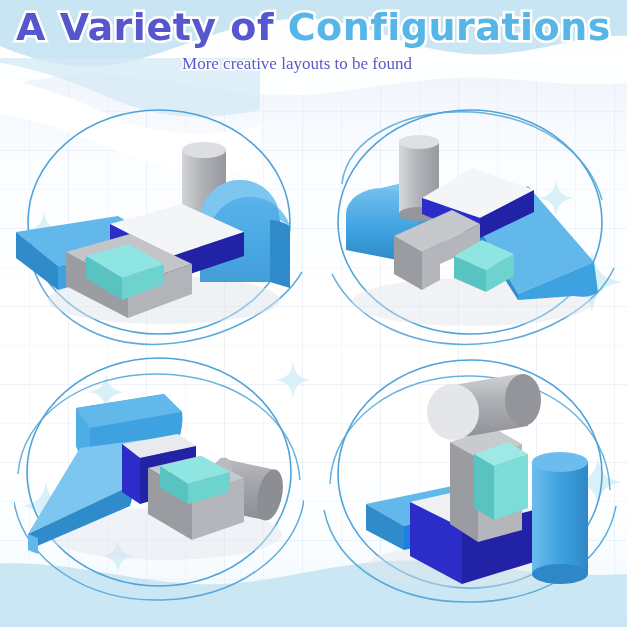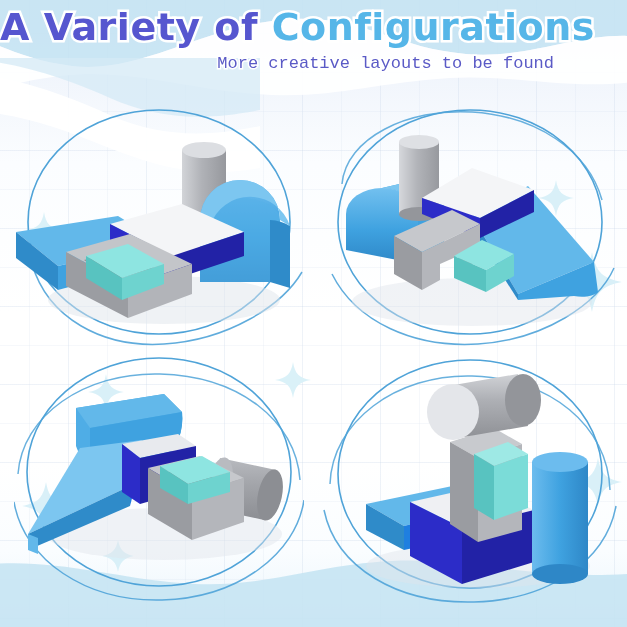--- a/index.html
+++ b/index.html
@@ -19,35 +19,35 @@
       linear-gradient(to bottom,rgba(200,214,232,.30) 1.4px,transparent 1.4px);
     background-size:78px 78px;background-position:-10px -6px;}
   .bg-grid.soft{opacity:.55;background-size:78px 78px;background-position:29px 33px;}
   .wave-top{position:absolute;left:-20px;top:-18px;width:680px;height:120px;}
   .wave-bottom{position:absolute;left:-20px;bottom:-6px;width:680px;height:120px;}
   .wave-left{position:absolute;left:-40px;top:58px;width:300px;height:130px;}
 
   .sparkles{position:absolute;inset:0;pointer-events:none;}
 
   
-  .header{position:absolute;left:0;top:8px;width:554px;text-align:right;z-index:6;}
+  .header{position:absolute;left:16px;top:8px;width:554px;text-align:center;z-index:6;}
   .title{
     font-size:38px;font-weight:bold;letter-spacing:.5px;line-height:1.05;
     font-family:"DejaVu Sans", sans-serif;
     margin:0;padding:0;white-space:nowrap;
   }
   .title span{
     -webkit-text-stroke:5px #ffffff;paint-order:stroke fill;
     text-shadow:0 0 1px #fff;
   }
   .t-a{color:#5656cf;}
   .t-b{color:#56b6e8;}
   .subtitle{
     margin:6px 0 0 8px;font-size:17px;color:#5a5ac6;
-    font-family:Liberation Mono, monospace;
+    font-family:Liberation Serif, serif;
     -webkit-text-stroke:3px #ffffff;paint-order:stroke fill;
     white-space:nowrap;
   }
 
   
   .panel{position:absolute;}
   .circle-ring{position:absolute;inset:0;}
   .scene{position:absolute;inset:0;}
   .panel-label{position:absolute;left:0;top:0;width:0;height:0;overflow:hidden;opacity:0;}
 

